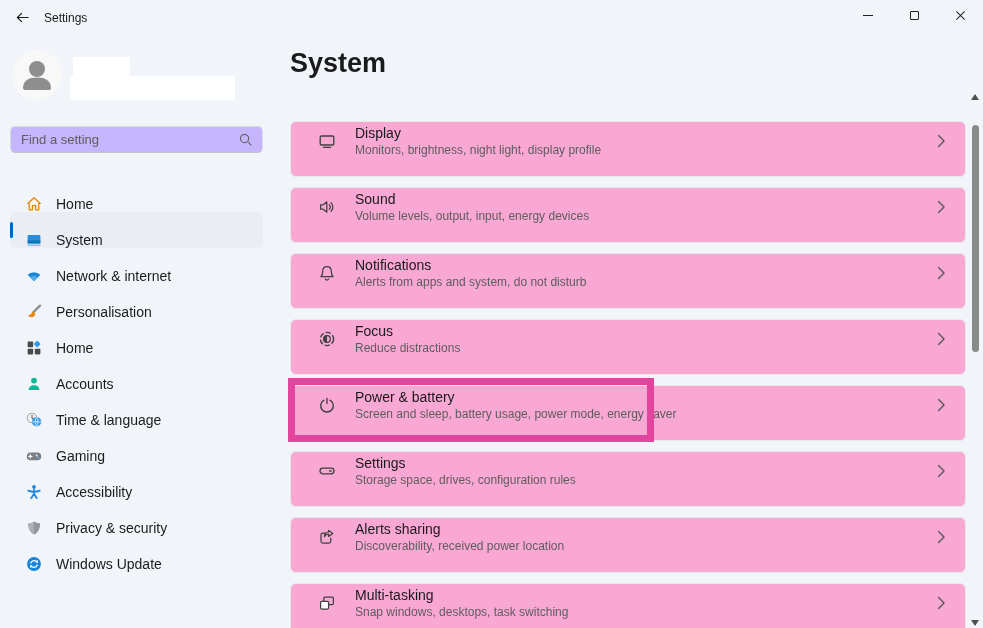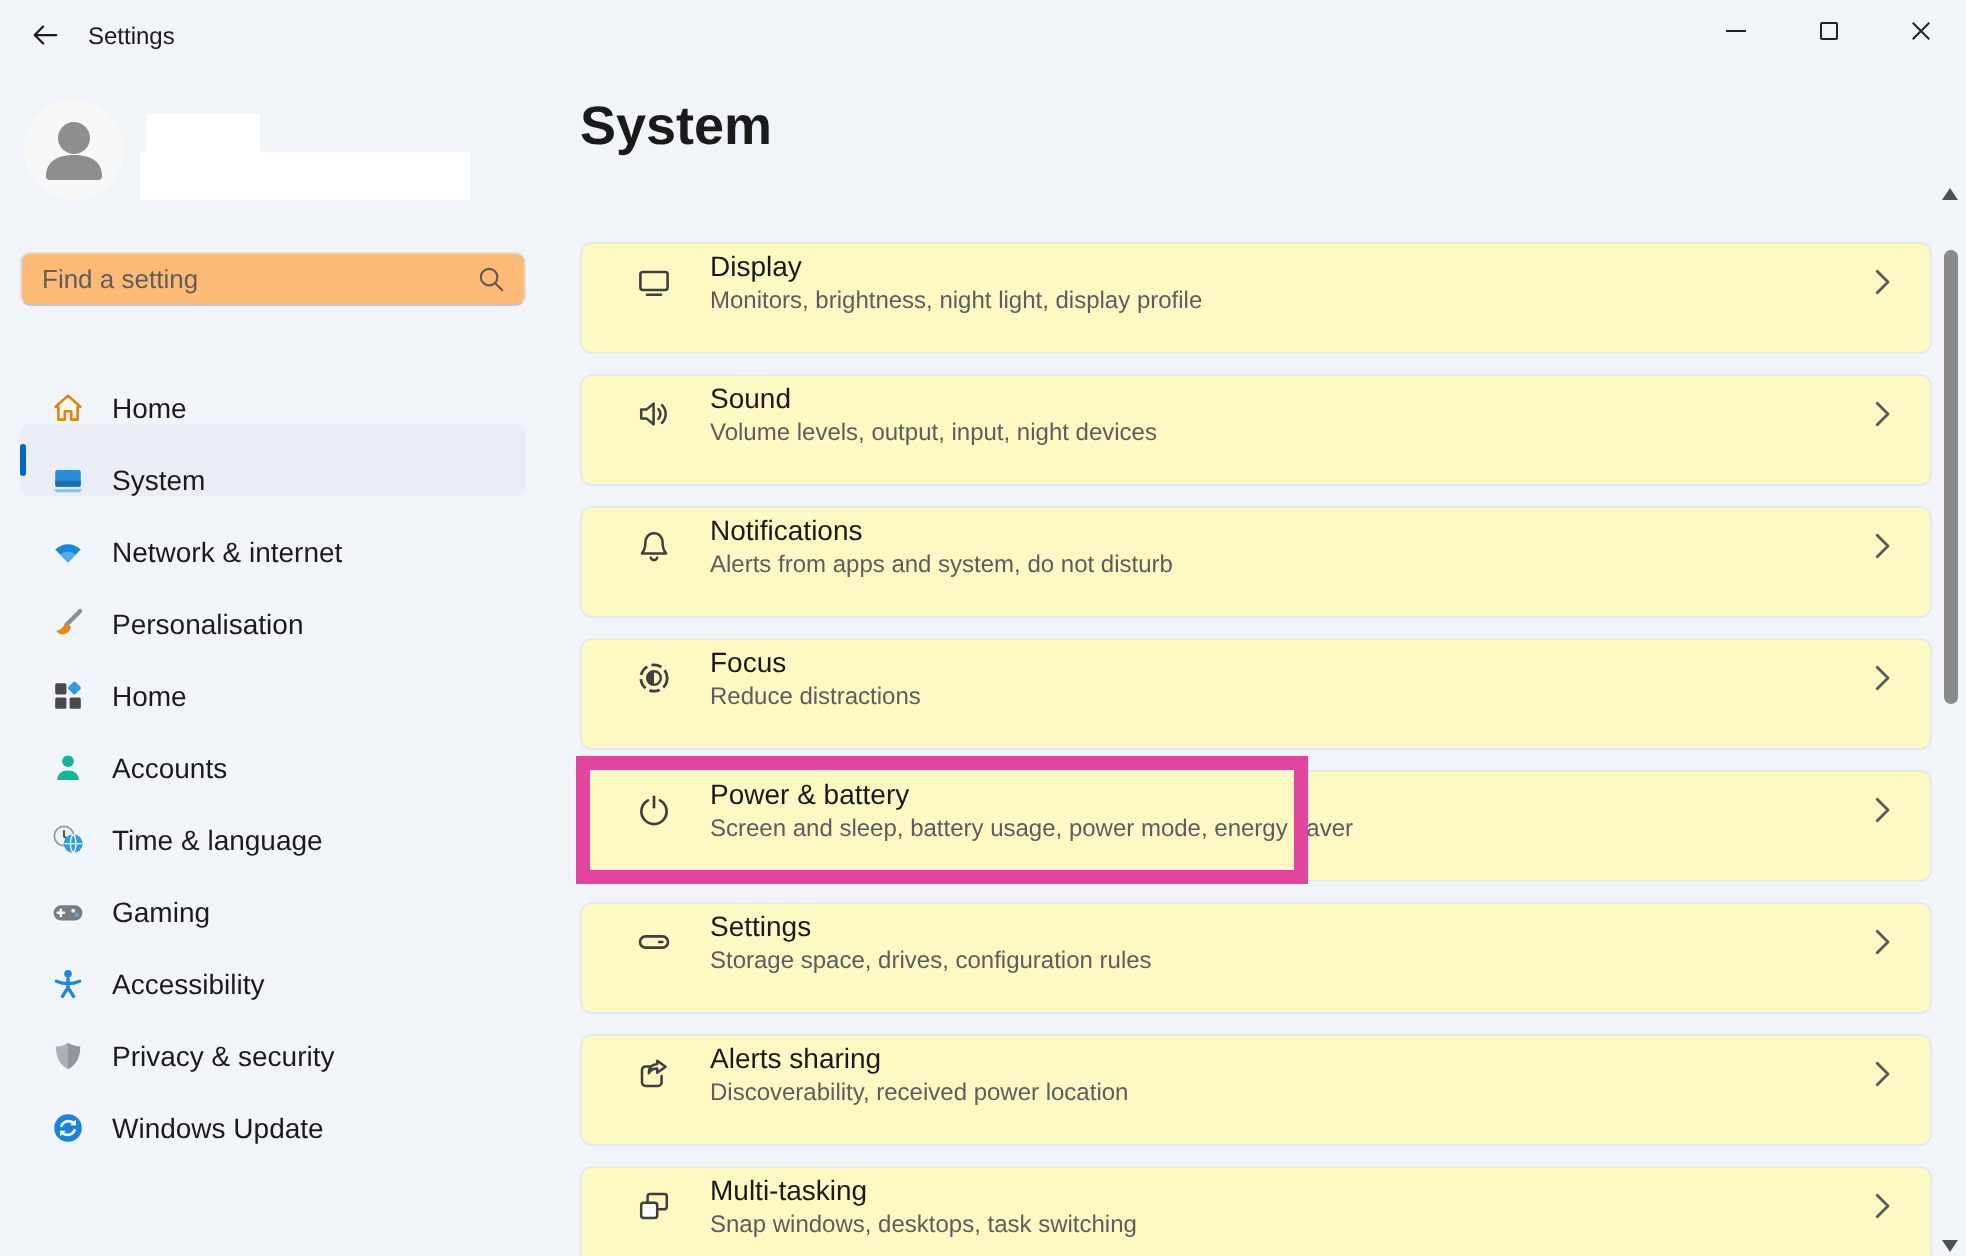--- a/index.html
+++ b/index.html
@@ -22,41 +22,41 @@
   .max-glyph { width:9px; height:9px; border:1px solid #222; border-radius:1px; display:block; }
   .close-glyph svg { width:11px; height:11px; display:block; }
   
   .avatar { position:absolute; left:12px; top:50px; width:50px; height:50px;
     border-radius:50%; background:#F8F8F8; overflow:hidden; }
   .avatar svg { width:50px; height:50px; display:block; }
   .redact-1 { position:absolute; left:73px; top:57px; width:57px; height:19px; background:#FFFFFF; }
   .redact-2 { position:absolute; left:70px; top:76px; width:165px; height:24px; background:#FFFFFF; }
   
   .search-box { position:absolute; left:10px; top:126px; width:253px; height:27px;
-    background:#fdba74; border:1px solid #DDDDDD; border-bottom-color:#C6C6C6;
+    background:#c4b5fd; border:1px solid #DDDDDD; border-bottom-color:#C6C6C6;
     border-radius:5px; display:flex; align-items:center; }
   .search-input { flex:1; height:100%; border:none; outline:none; background:transparent;
     font-size:13px; padding-left:10px; color:#1B1B1B; font-family:inherit; }
   .search-input::placeholder { color:#5E5E5E; }
   .search-ic { width:15px; height:15px; margin-right:9px; flex:0 0 15px; }
   .search-ic svg { width:15px; height:15px; display:block; }
   
   .nav { position:absolute; left:10px; top:176px; width:253px; }
   .nav-item { position:relative; height:36px; display:flex; align-items:flex-end;
     border-radius:5px; cursor:pointer; }
   .nav-item.selected { background:#EAEEF4; }
   .nav-item.selected::before { content:""; position:absolute; left:0; top:10px;
     width:3px; height:16px; border-radius:2px; background:var(--accent,#0067C0); }
   .nav-icon { width:16px; height:16px; margin-left:16px; flex:0 0 16px; }
   .nav-icon svg { width:16px; height:16px; display:block; }
   .nav-label { margin-left:14px; font-size:14px; }
   
   .main-title { position:absolute; left:290px; top:48px; font-size:27px; font-weight:600; }
   .rows { position:absolute; left:290px; top:121px; width:676px; }
-  .row { height:56px; margin-bottom:10px; background:#fef9c3; border:1px solid #E7E8EA;
+  .row { height:56px; margin-bottom:10px; background:#f9a8d4; border:1px solid #E7E8EA;
     border-radius:6px; display:flex; align-items:center; padding:0 14px 16px 26px; cursor:pointer; }
   .row-icon { width:20px; height:20px; flex:0 0 20px; }
   .row-icon svg { width:20px; height:20px; display:block; }
   .row-text { margin-left:18px; flex:1; min-width:0; }
   .row-title { font-size:14px; color:#191919; }
   .row-sub { font-size:12px; color:#5D5D5D; margin-top:2px; }
   .row-chevron { width:20px; height:20px; flex:0 0 20px; }
   .row-chevron svg { width:20px; height:20px; display:block; }
   
   .highlight { position:absolute; left:288px; top:378px; width:366px; height:64px;
@@ -255,21 +255,21 @@
     <div class="row">
     <span class="row-icon">
         <svg viewBox="0 0 20 20" fill="none" stroke="#3F3F3F" stroke-width="1.25">
           <path d="M3.6 7.8 H6.2 L9.8 4.8 V15.2 L6.2 12.2 H3.6 Z" stroke-linejoin="round"></path>
           <path d="M12.2 7.6 A3.4 3.4 0 0 1 12.2 12.4" stroke-linecap="round"></path>
           <path d="M14 5.6 A6.2 6.2 0 0 1 14 14.4" stroke-linecap="round"></path>
         </svg>
       </span>
     <span class="row-text">
       <div class="row-title">Sound</div>
-      <div class="row-sub">Volume levels, output, input, night devices</div>
+      <div class="row-sub">Volume levels, output, input, energy devices</div>
     </span>
     <span class="row-chevron">
         <svg viewBox="0 0 20 20" fill="none" stroke="#5A5A5A" stroke-width="1.4">
           <path d="M7.6 4.6 L13 10 L7.6 15.4" stroke-linecap="round" stroke-linejoin="round"></path>
         </svg>
       </span>
   </div>
     <div class="row">
     <span class="row-icon">
         <svg viewBox="0 0 20 20" fill="none" stroke="#3F3F3F" stroke-width="1.25">

